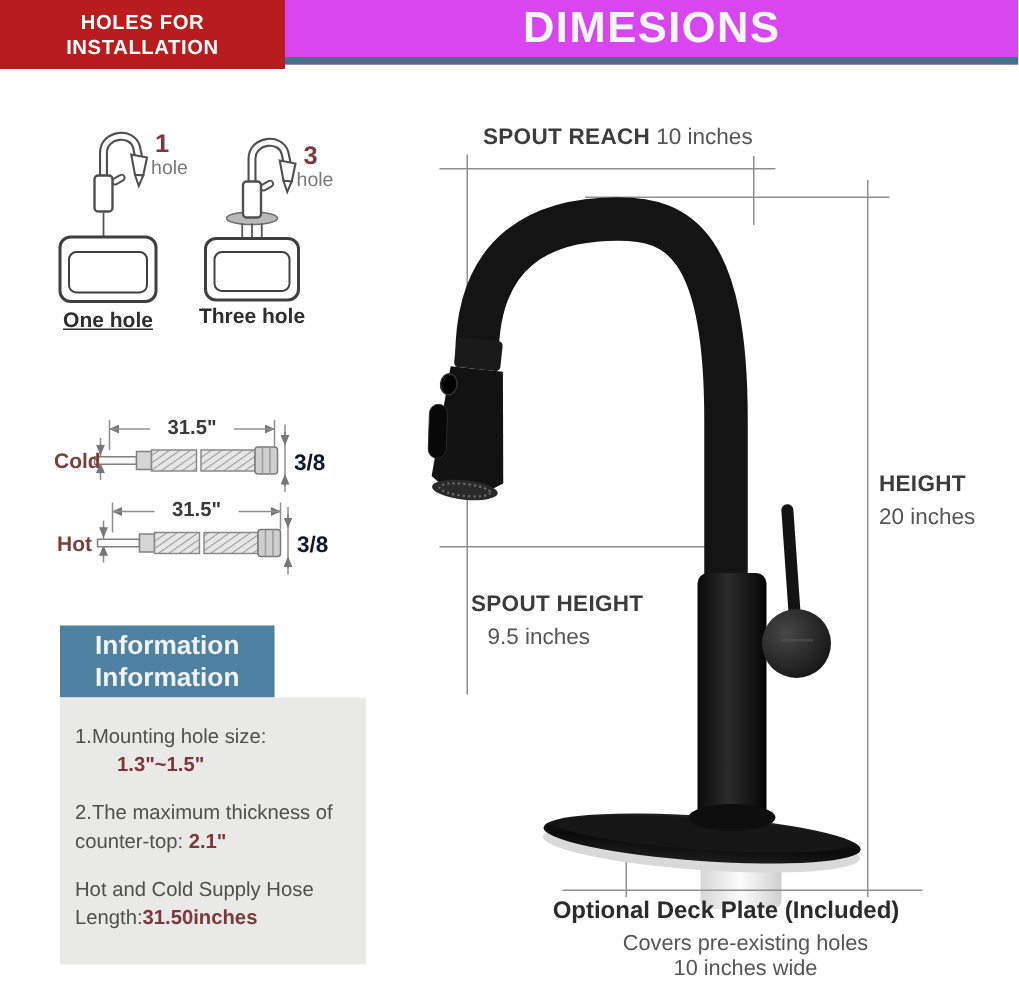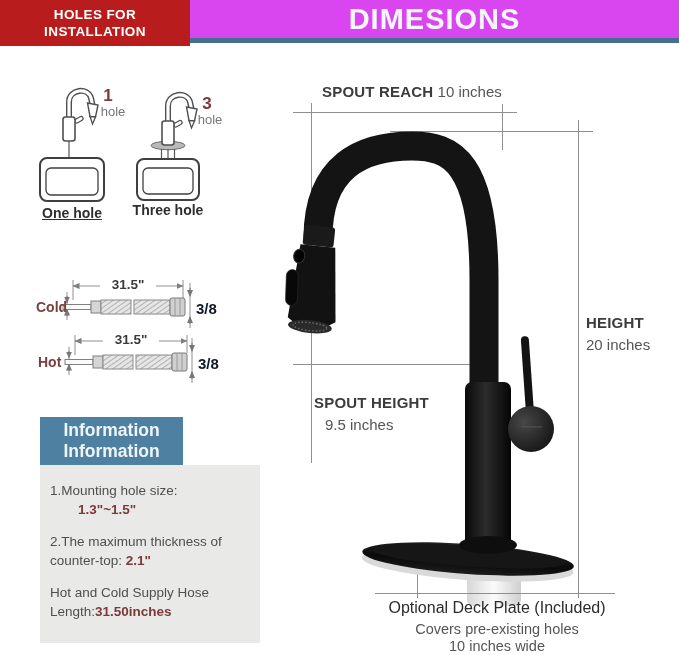--- a/index.html
+++ b/index.html
@@ -18,30 +18,30 @@
   .hole-word{font-size:13px;color:#777;text-align:center;}
   .hole-caption{font-size:14px;font-weight:600;color:#2d2d2d;text-align:center;}
   
   .hose-label{font-size:14px;color:#7a4040;font-weight:600;}
   .hose-dim{font-size:13.5px;font-weight:700;color:#3a3a3a;text-align:center;background:#fff;line-height:13px;}
   .hose-size{font-size:15px;font-weight:700;color:#0f172a;}
   
   #info-header{left:40px;top:417px;width:143px;height:48px;background:#4e81a1;color:#eff4f6;
                display:flex;flex-direction:column;align-items:center;justify-content:center;
                font-size:17.5px;font-weight:600;line-height:21px;}
-  #info-body{left:40px;top:465px;width:220px;height:178px;background:#e9e9e7;color:#4f4f4f;
+  #info-body{left:40px;top:465px;width:204px;height:178px;background:#e9e9e7;color:#4f4f4f;
              font-size:13.5px;line-height:19px;box-sizing:border-box;padding:16px 8px 0 10px;}
   #info-body .val{color:#7d383c;font-weight:600;}
   .indent{padding-left:28px;}
   .gap{height:13px;}
   
   .line{position:absolute;background:#8f8f8f;}
   .dim-bold{font-weight:700;font-size:15px;color:#3c3c3c;letter-spacing:.2px;}
   .dim-val{font-weight:400;font-size:15px;color:#555;}
-  #deck-title{left:357px;top:599px;width:280px;text-align:center;font-size:16px;font-weight:400;color:#2b2b2b;}
+  #deck-title{left:344px;top:599px;width:280px;text-align:center;font-size:16px;font-weight:700;color:#2b2b2b;}
   #deck-note1{left:357px;top:621px;width:280px;text-align:center;font-size:14.5px;color:#555;}
   #deck-note2{left:357px;top:638px;width:280px;text-align:center;font-size:14.5px;color:#555;}
   svg{display:block;}
 </style>
 </head>
 <body>
 
 <div id="page">
 
   <div class="abs" id="holes-box">

